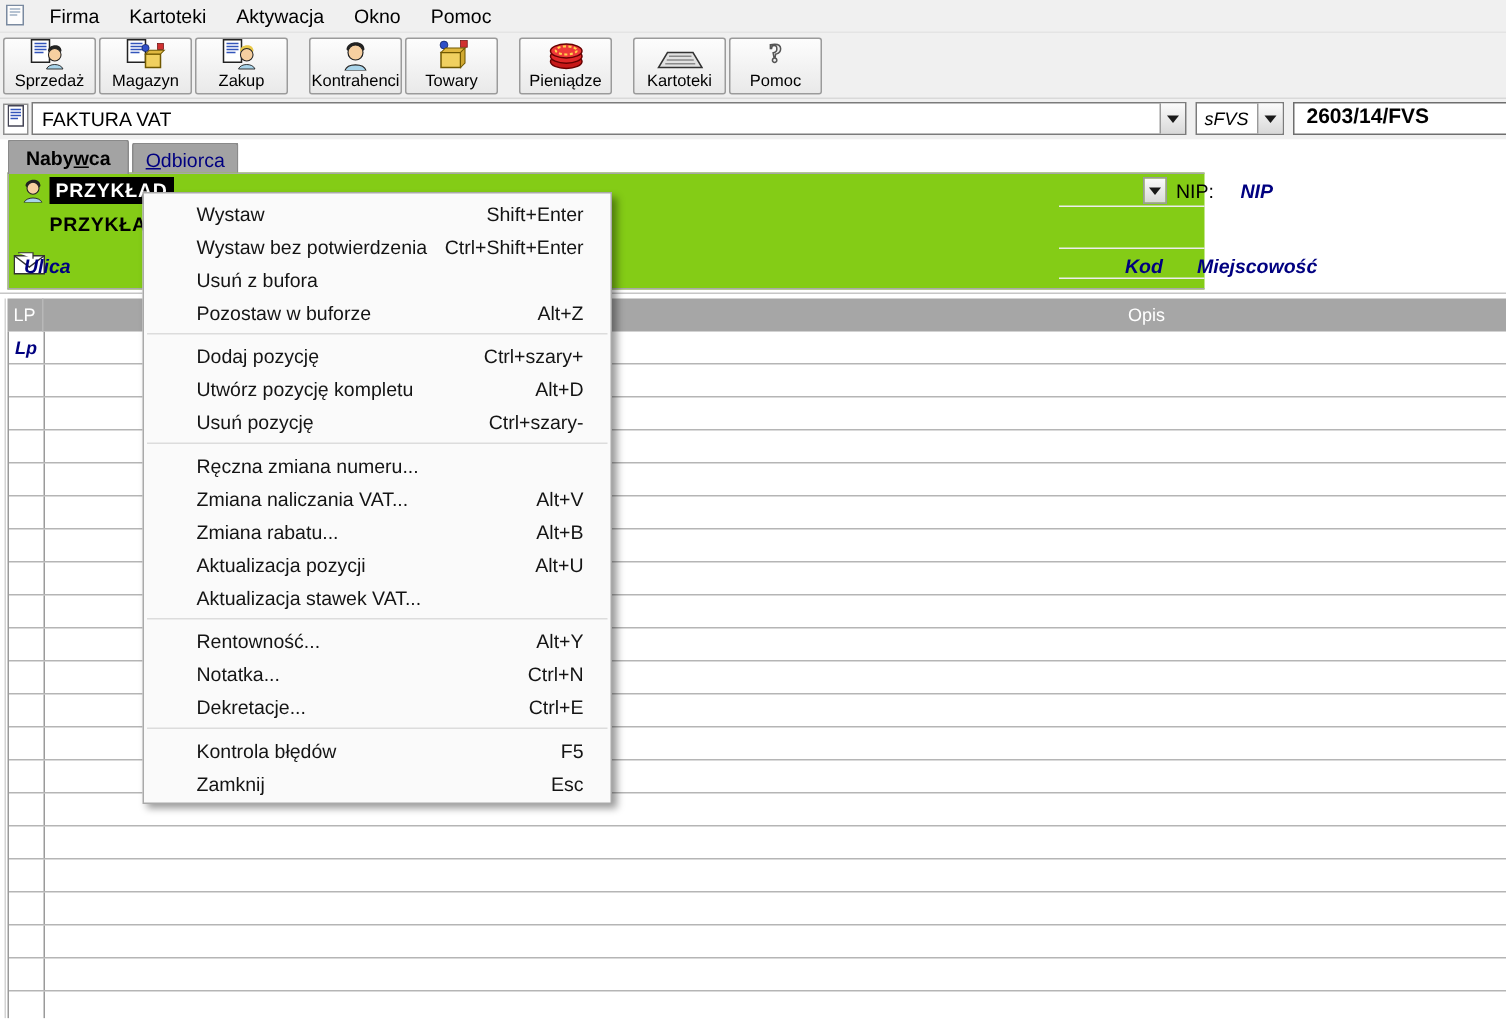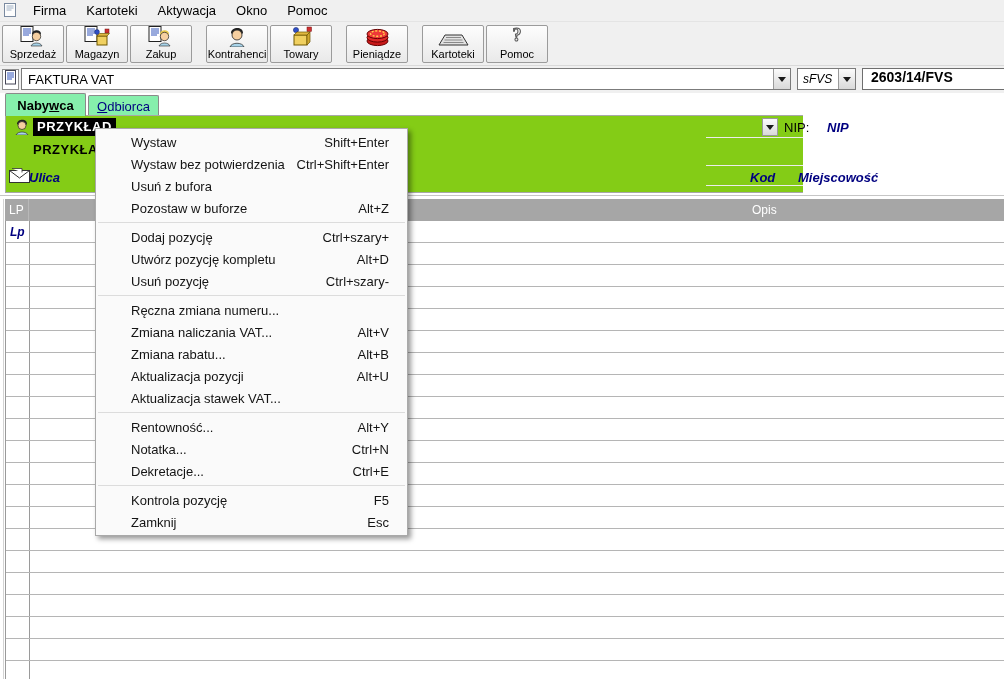--- a/index.html
+++ b/index.html
@@ -39,39 +39,39 @@
   .dd-btn{width:16px;height:100%;border-left:1px solid #9a9a9a;
           background:linear-gradient(#fbfbfb,#d9d9d9);display:flex;align-items:center;justify-content:center;}
   .dd-btn::after{content:'';width:0;height:0;border:4px solid transparent;border-top:5px solid #1a1a1a;margin-top:5px;}
   #num-field{position:absolute;left:862px;top:2px;width:142px;height:22px;background:#fff;
              border:1px solid #6e6e6e;border-right:none;display:flex;align-items:flex-start;
              padding-left:8px;font-size:14px;font-weight:bold;box-sizing:border-box;}
 
   
   .tabsrow{position:absolute;left:0;top:93px;width:100%;height:23px;background:#fff;}
   .tab{position:absolute;box-sizing:border-box;border:1px solid #8a8a8a;border-bottom:none;
-       border-radius:2px 2px 0 0;background:#86efac;display:flex;align-items:center;justify-content:center;cursor:default;}
+       border-radius:2px 2px 0 0;background:#a3a3a3;display:flex;align-items:center;justify-content:center;cursor:default;}
   #tab-nabywca{left:5px;top:0;width:81px;height:23px;font-weight:bold;font-size:13px;z-index:2;}
   #tab-odbiorca{left:88px;top:2px;width:71px;height:21px;font-size:13px;color:var(--navy);}
 
   
   .panel{position:absolute;left:5px;top:115px;width:798px;height:78px;background:#84cc16;
          border:1px solid #a8a8a8;border-right:none;box-sizing:border-box;}
   .panel .person{position:absolute;left:8px;top:2px;}
   .sel-name{position:absolute;left:27px;top:2px;height:18px;line-height:18px;background:var(--sel-bg);
             color:var(--sel-fg);font-weight:bold;font-size:13px;padding:0 4px;letter-spacing:.5px;}
   .panel .dd2{position:absolute;left:756px;top:2px;width:16px;height:18px;border:1px solid #9a9a9a;
               background:linear-gradient(#fbfbfb,#d9d9d9);display:flex;align-items:center;justify-content:center;box-sizing:border-box;}
   .panel .dd2::after{content:'';width:0;height:0;border:4px solid transparent;border-top:5px solid #1a1a1a;margin-top:5px;}
   .nip-label{position:absolute;left:778px;top:4px;font-size:13px;}
   .ph{color:var(--navy);font-style:italic;font-weight:600;}
   .nip-ph{position:absolute;left:821px;top:4px;font-size:13px;}
   .name2{position:absolute;left:27px;top:26px;font-weight:bold;font-size:13px;letter-spacing:.5px;}
   .env{position:absolute;left:3px;top:52px;}
-  .ulica-ph{position:absolute;left:23px;top:54px;font-size:13px;}
+  .ulica-ph{position:absolute;left:10px;top:54px;font-size:13px;}
   .kod-ph{position:absolute;left:744px;top:54px;font-size:13px;}
   .city-ph{position:absolute;left:792px;top:54px;font-size:13px;}
   .fline{position:absolute;left:700px;right:0;height:1px;background:#ececec;}
 
   
   .grid{position:absolute;left:0;top:195px;width:100%;height:484px;}
   .grid-topline{position:absolute;left:0;top:0;width:100%;height:1px;background:#c6c6c6;}
   .outer-line{position:absolute;left:3px;top:4px;bottom:0;width:1px;background:#d4d4d4;}
   .grid-header{position:absolute;left:5px;top:4px;right:0;height:22px;background:var(--hdr-bg);}
   .gh-lp{position:absolute;left:0;top:0;width:24px;height:100%;color:#fff;font-size:12px;
@@ -415,21 +415,21 @@
       <div class="cm-item">
         <span class="cm-label">Notatka...</span>
         <span class="cm-shortcut">Ctrl+N</span>
       </div>
       <div class="cm-item">
         <span class="cm-label">Dekretacje...</span>
         <span class="cm-shortcut">Ctrl+E</span>
       </div>
       <div class="cm-sep"></div>
       <div class="cm-item">
-        <span class="cm-label">Kontrola pozycję</span>
+        <span class="cm-label">Kontrola błędów</span>
         <span class="cm-shortcut">F5</span>
       </div>
       <div class="cm-item">
         <span class="cm-label">Zamknij</span>
         <span class="cm-shortcut">Esc</span>
       </div>
     </div>
 
 </div>
 

